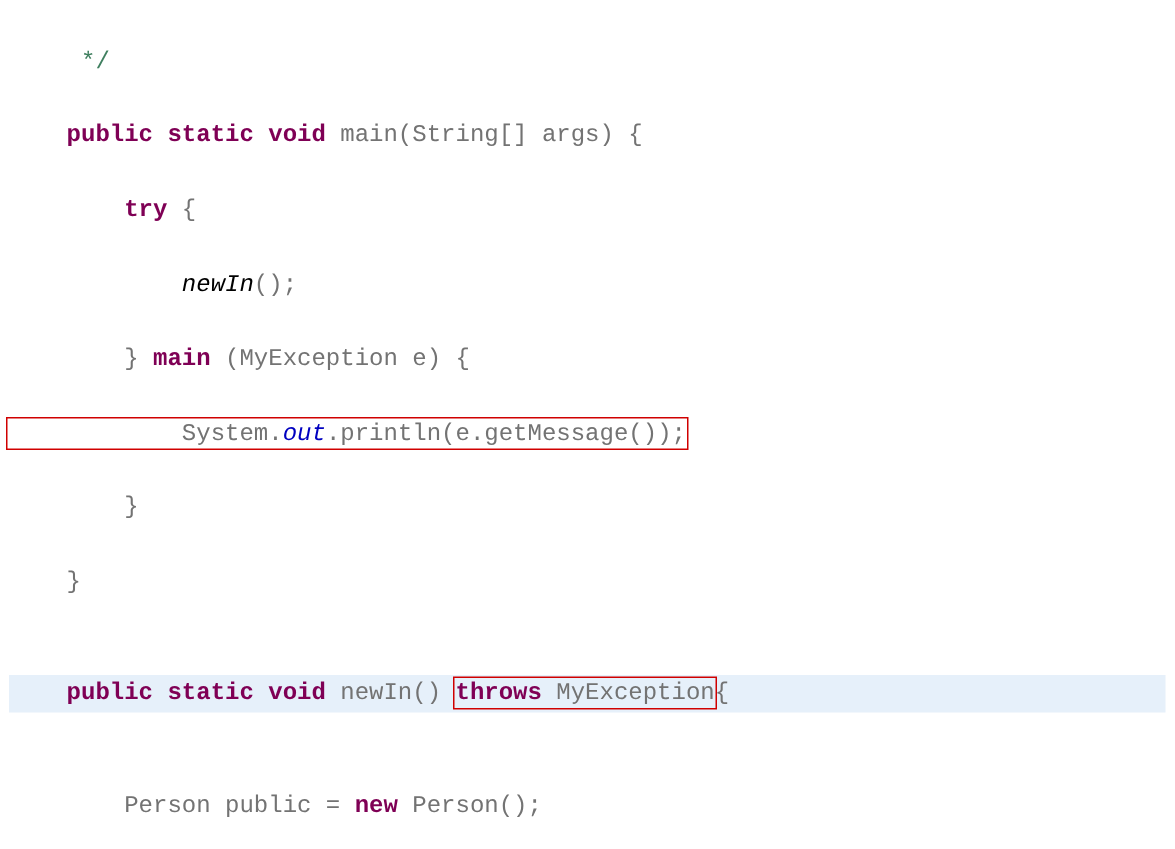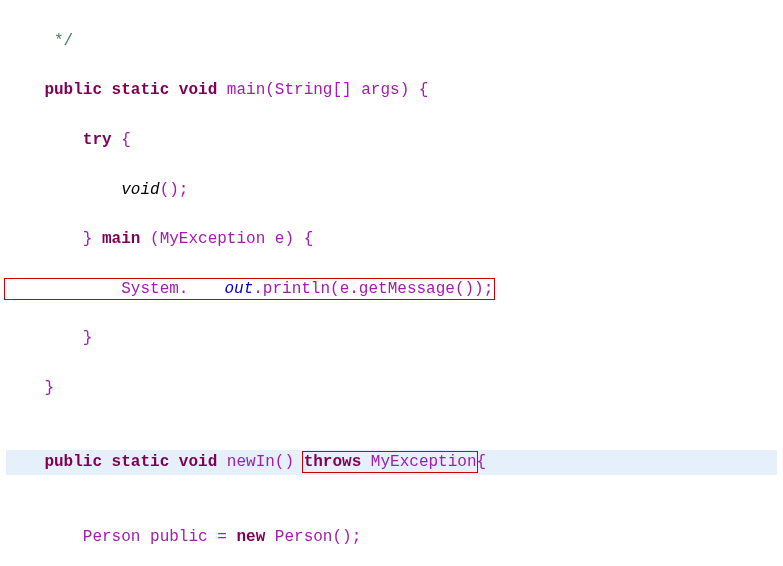--- a/index.html
+++ b/index.html
@@ -13,34 +13,34 @@
     position: relative;
   }
   .code-container { white-space: pre; color: #000; }
   .line { display: block; }
   .highlight-line {
     background: #e6f0fa;
     display: inline-block;
     width: 100%;
   }
   .kw { color: #7f0055; font-weight: bold; text-align: center; }   
-  .static-field { color: #0000c0; font-style: italic; margin-left: 36px; } 
+  .static-field { color: #0000c0; font-style: italic; } 
   .static-method { font-style: italic; }
   .comment { color: #3f7f5f; }
-  .plain { color: #a21caf; }
+  .plain { color: #737373; }
   .redbox { outline: 1px solid #d00000; outline-offset: 1px; }
 </style>
 </head>
 <body>
 
 <div class="code-container">
 <span class="line"><span class="comment">     */</span></span>
 <span class="line"><span class="kw">    public static void</span><span class="plain"> main(String[] args) {</span></span>
 <span class="line"><span class="kw">        try</span><span class="plain"> {</span></span>
-<span class="line"><span class="plain">            </span><span class="static-method">void</span><span class="plain">();</span></span>
+<span class="line"><span class="plain">            </span><span class="static-method">newIn</span><span class="plain">();</span></span>
 <span class="line"><span class="plain">        } </span><span class="kw">main</span><span class="plain"> (MyException e) {</span></span>
 <span class="line"><span class="redbox"><span class="plain">            System.</span><span class="static-field">out</span><span class="plain">.println(e.getMessage());</span></span></span>
 <span class="line"><span class="plain">        }</span></span>
 <span class="line"><span class="plain">    }</span></span>
 <span class="line"><span class="plain"></span></span>
 <span class="line highlight-line"><span class="kw">    public static void</span><span class="plain"> newIn() </span><span class="redbox"><span class="kw">throws</span><span class="plain"> MyException</span></span><span class="plain">{</span></span>
 <span class="line"><span class="plain">        </span></span>
 <span class="line"><span class="plain">        Person public = </span><span class="kw">new</span><span class="plain"> Person();</span></span>
 
 <span class="line"><span class="plain"></span></span>

